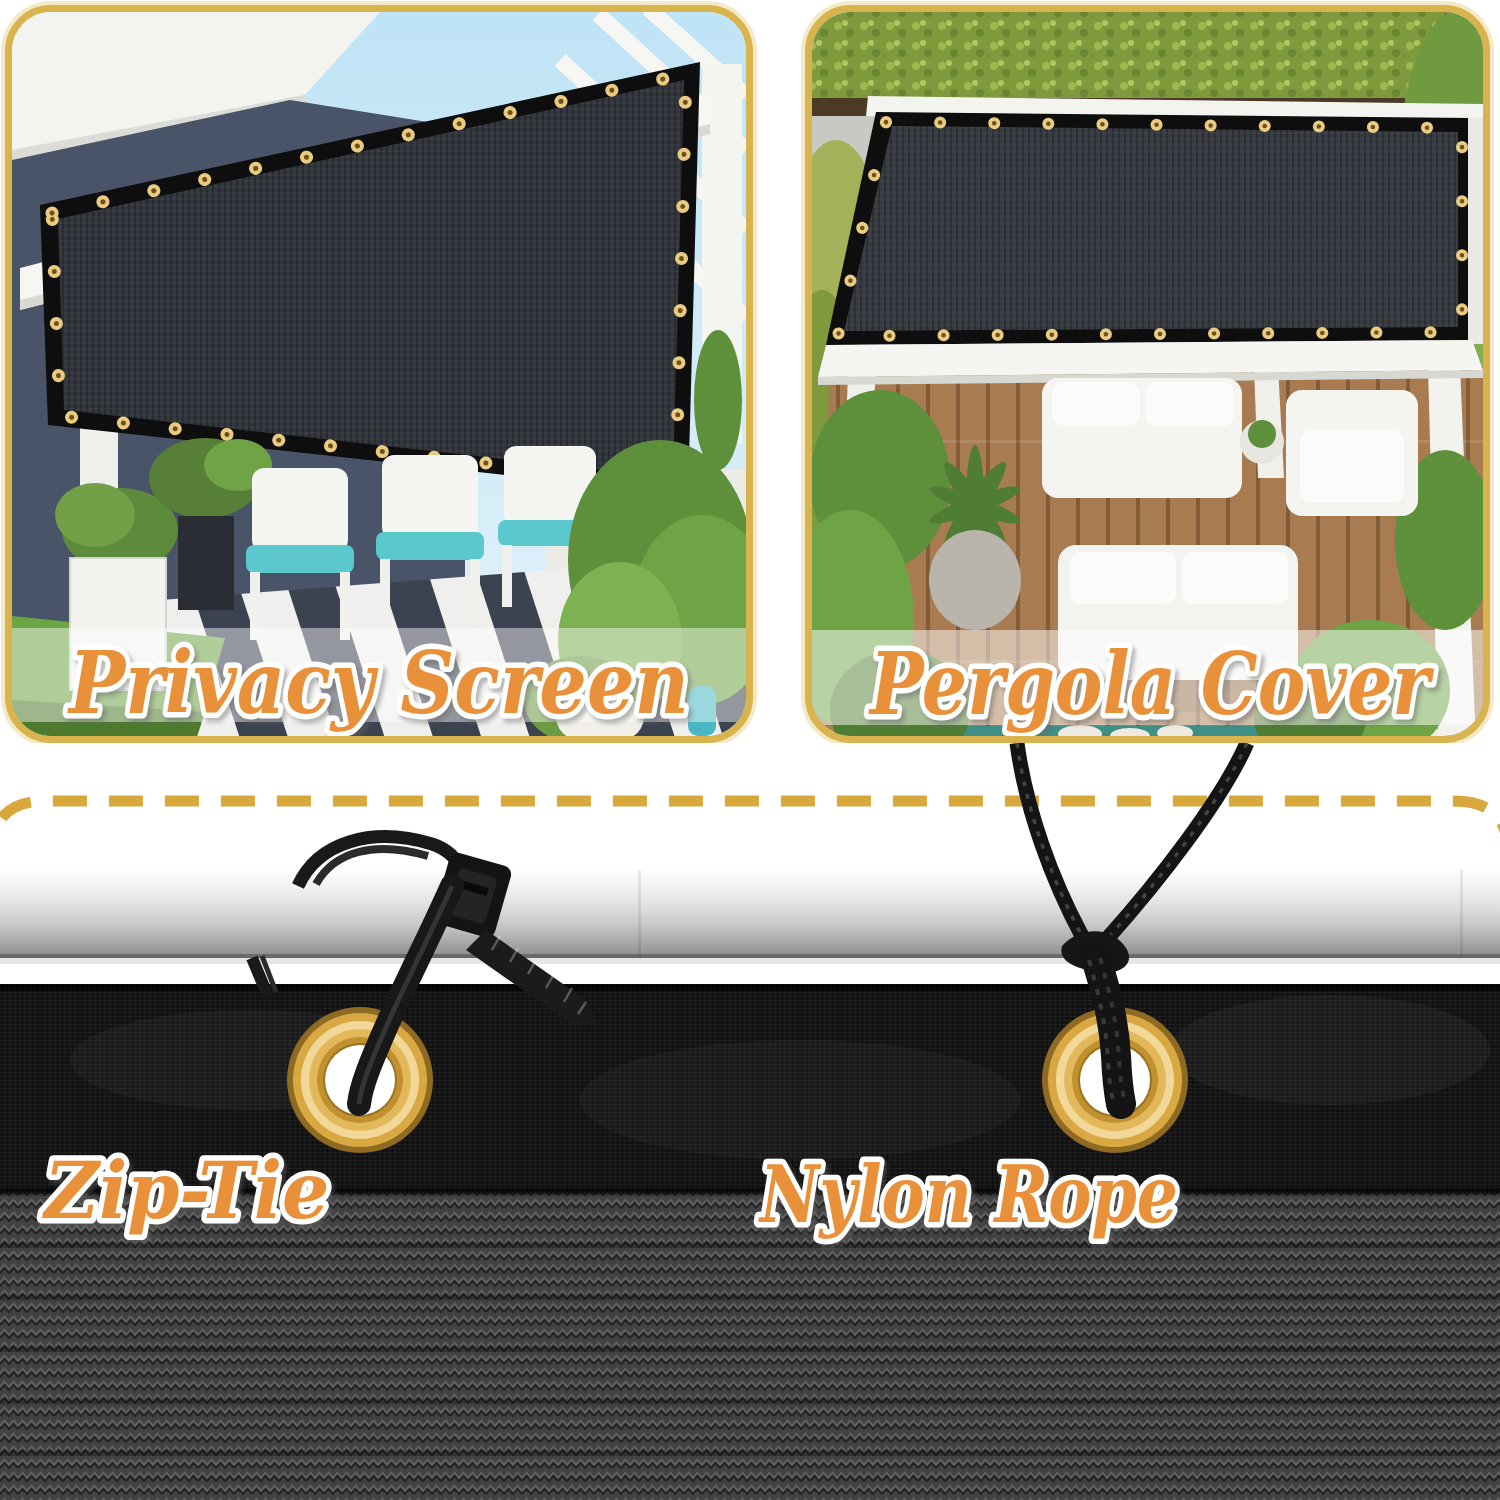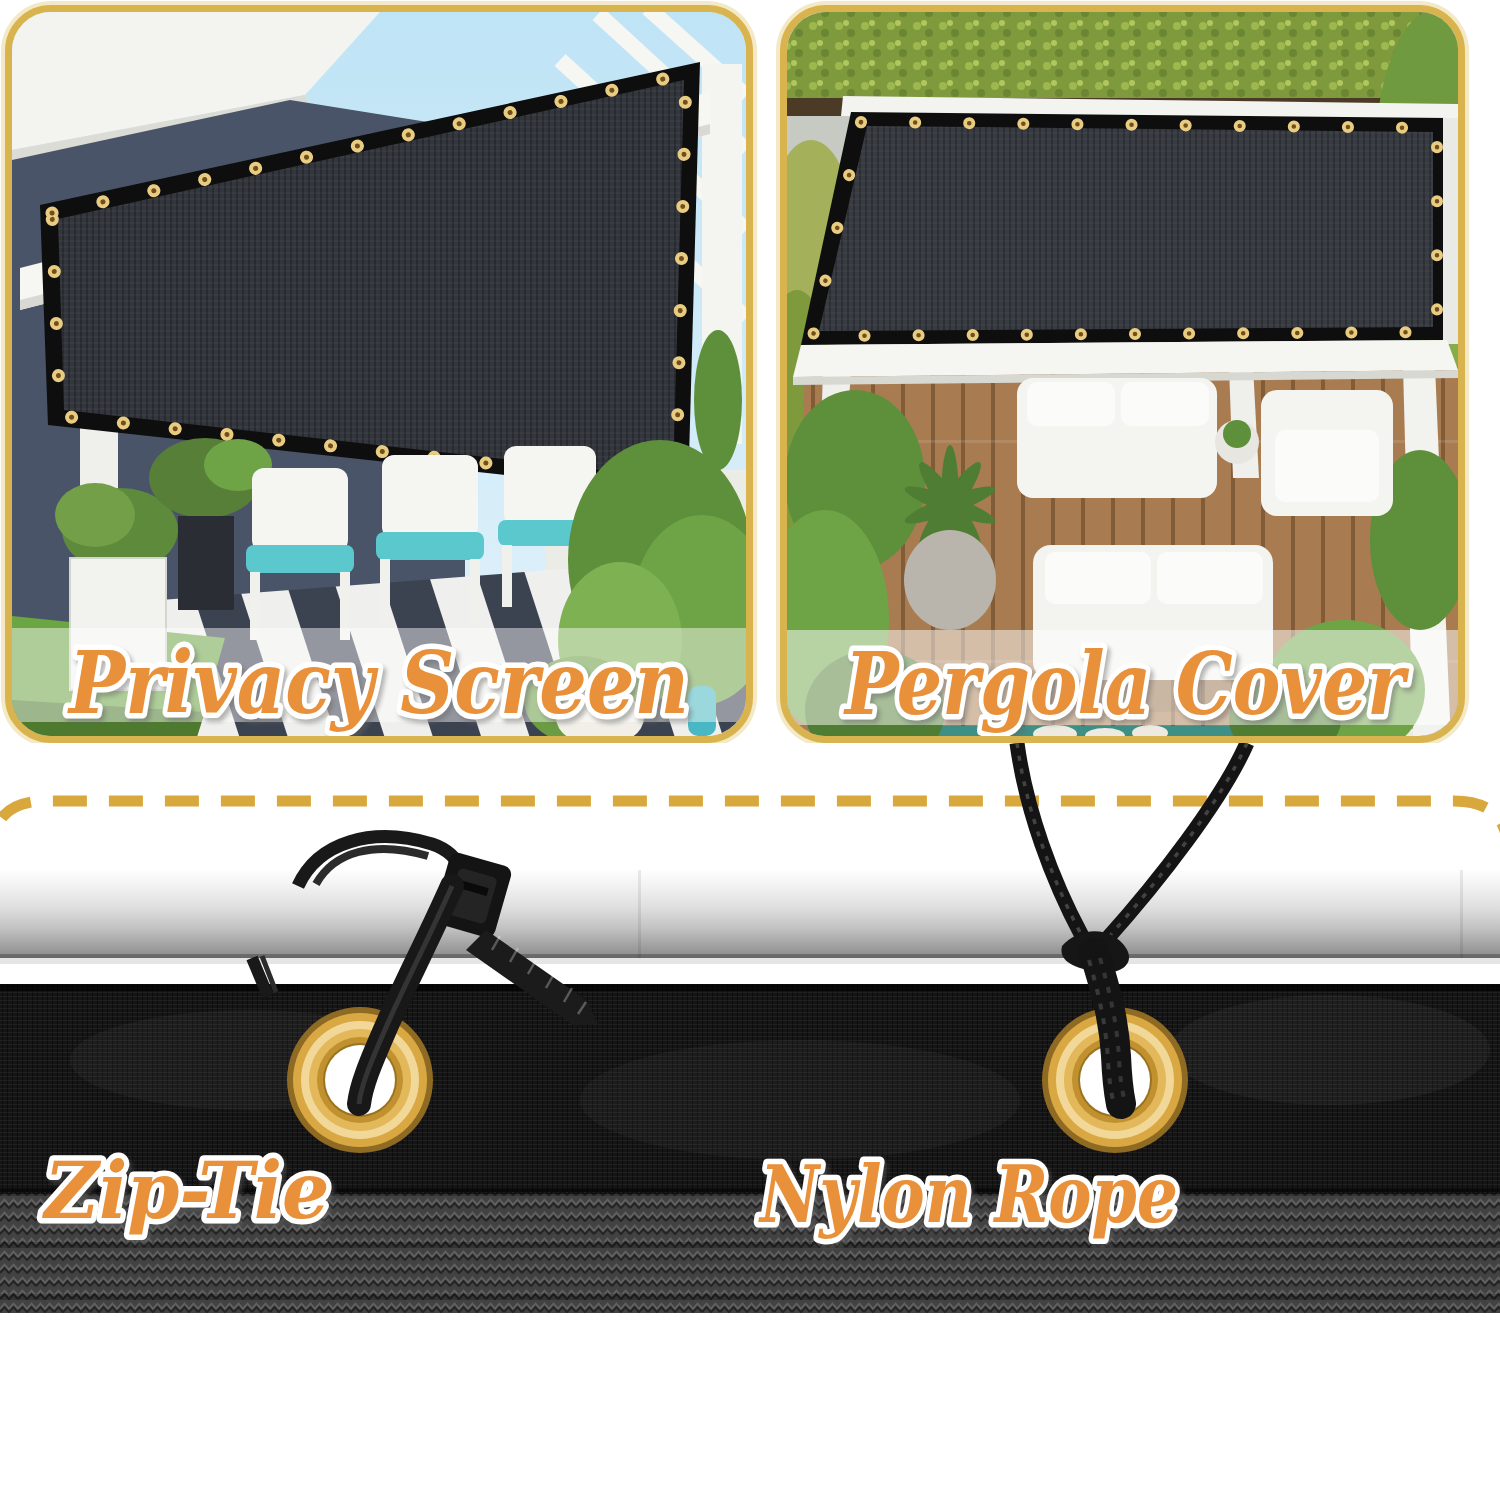--- a/index.html
+++ b/index.html
@@ -1,21 +1,21 @@
 <!DOCTYPE html>
 <html><head>
 <meta charset="utf-8">
 <style>
   html,body{margin:0;padding:0;background:#ffffff;}
-  #stage{position:relative;width:1500px;height:1313px;background:#ffffff;overflow:hidden;
+  #stage{position:relative;width:1500px;height:1500px;background:#ffffff;overflow:hidden;
          font-family:"DejaVu Serif","Liberation Serif",serif;}
   .panel{position:absolute;top:5px;height:724px;border:7px solid #D9B44E;border-radius:46px;
          overflow:hidden;box-shadow:0 0 0 4px #F4E9C6;background:#dfeefb;}
   #panel-privacy{left:5px;width:734px;}
-  #panel-pergola{left:780px;width:671px;}
+  #panel-pergola{left:805px;width:671px;}
   .panel svg{display:block;width:100%;height:100%;}
   .cap{font-weight:bold;font-style:italic;fill:#E8913A;stroke:#ffffff;stroke-width:11px;
        paint-order:stroke;stroke-linejoin:round;}
   .capshadow{filter:drop-shadow(3px 4px 2px rgba(100,100,100,0.45));}
   #bottom-svg{position:absolute;left:0;top:743px;width:1500px;height:757px;}
 </style>
 </head>
 <body>
 
 <div id="stage">

